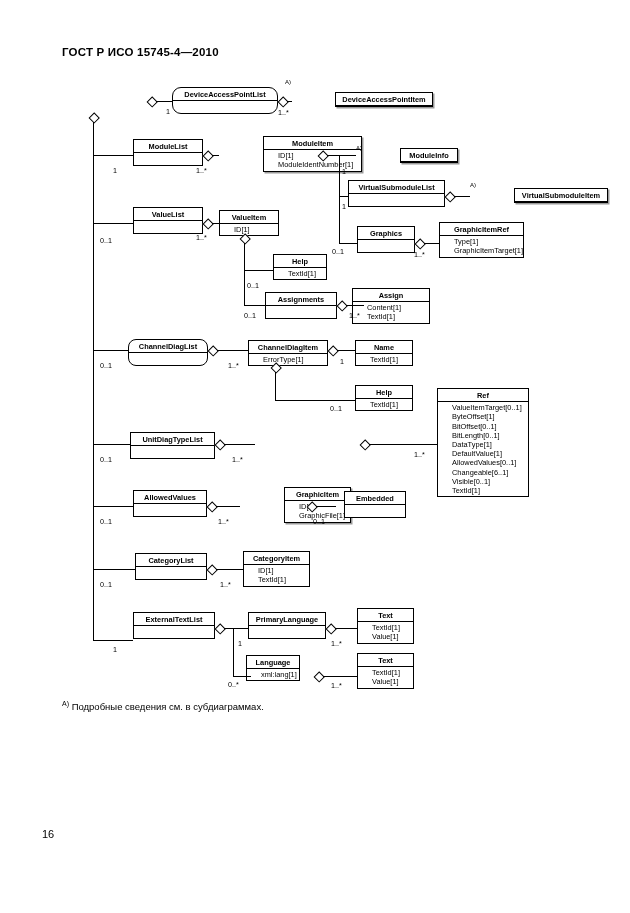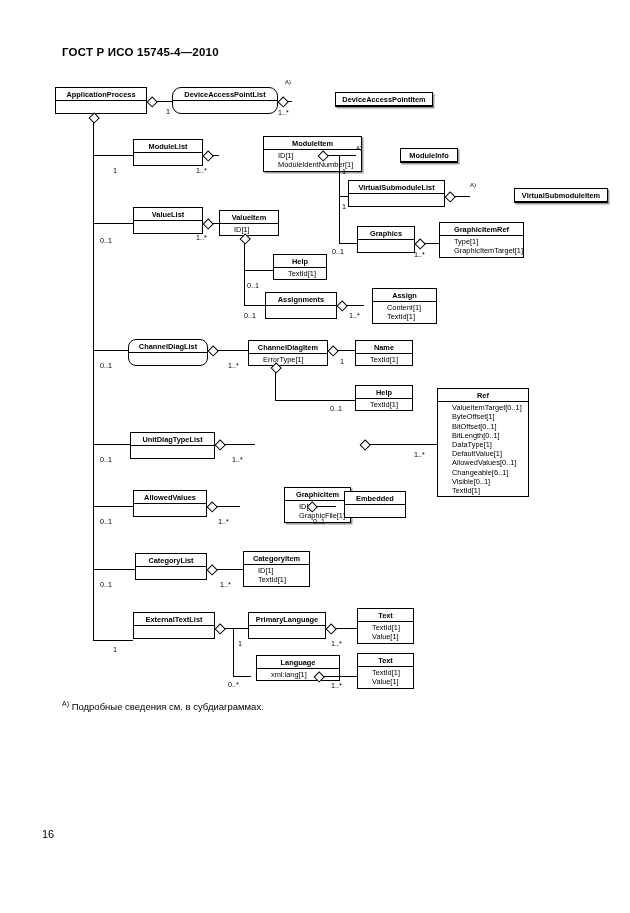--- a/index.html
+++ b/index.html
@@ -80,24 +80,20 @@
     white-space:nowrap;
   }
 </style>
 </head>
 <body>
 
 <div id="page">
 
   <div class="hdr">ГОСТ Р ИСО 15745-4—2010</div>
 
-  <div class="cls empty" style="left:55px; top:87px; width:92px;">
-    <div class="nm">ApplicationProcess</div>
-    <div class="attrs"></div>
-  </div>
 
   <div class="cls empty" style="left:172px; top:87px; width:106px;border-radius:9px;">
     <div class="nm">DeviceAccessPointList</div>
     <div class="attrs"></div>
   </div>
 
   <div class="supA" style="left:285px; top:79px;">A)</div>
   <div class="cls shadow" style="left:291px; top:92px; width:98px;">
     <div class="nm">DeviceAccessPointItem</div>
   </div>
@@ -221,21 +217,21 @@
   <div class="ln h" style="left:244px; top:270px; width:29px;"></div>
   <div class="mult" style="left:247px; top:281px;">0..1</div>
 
   <div class="cls empty" style="left:265px; top:292px; width:72px;">
     <div class="nm">Assignments</div>
     <div class="attrs"></div>
   </div>
   <div class="ln h" style="left:244px; top:305px; width:21px;"></div>
   <div class="mult" style="left:244px; top:311px;">0..1</div>
 
-  <div class="cls" style="left:372px; top:288px; width:65px;">
+  <div class="cls" style="left:352px; top:288px; width:78px;">
     <div class="nm">Assign</div>
     <div class="attrs">
       <div>Content[1]</div>
       <div>TextId[1]</div>
     </div>
   </div>
   <div class="dia" style="left:337px; top:301px;">
       <i></i>
     </div>
   <div class="ln h" style="left:346px; top:305px; width:18px;"></div>
@@ -395,21 +391,21 @@
       <div>TextId[1]</div>
       <div>Value[1]</div>
     </div>
   </div>
   <div class="dia" style="left:326px; top:624px;">
       <i></i>
     </div>
   <div class="ln h" style="left:335px; top:628px; width:22px;"></div>
   <div class="mult" style="left:331px; top:639px;">1..*</div>
 
-  <div class="cls" style="left:256px; top:655px; width:84px;">
+  <div class="cls" style="left:246px; top:655px; width:54px;">
     <div class="nm">Language</div>
     <div class="attrs">
       <div>xml:lang[1]</div>
     </div>
   </div>
   <div class="ln h" style="left:233px; top:676px; width:18px;"></div>
   <div class="mult" style="left:228px; top:680px;">0..*</div>
 
   <div class="cls" style="left:357px; top:653px; width:57px;">
     <div class="nm">Text</div>

